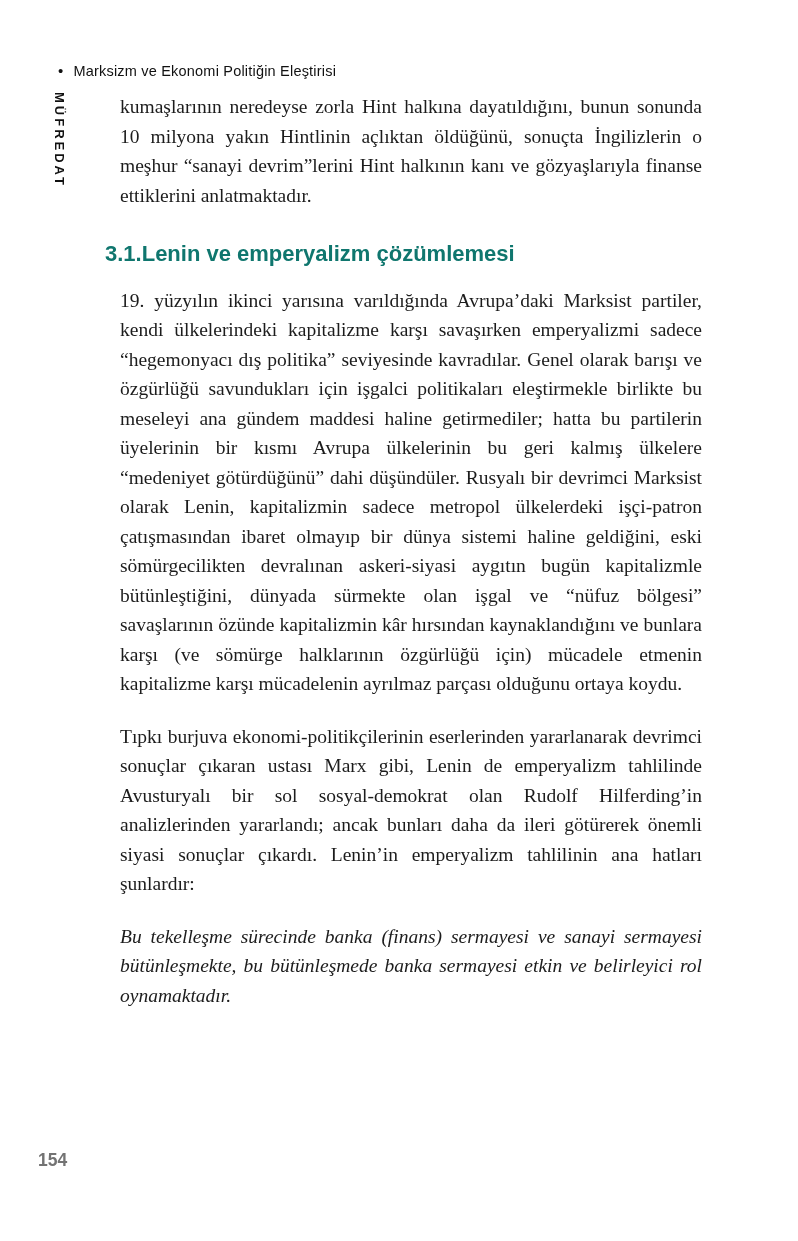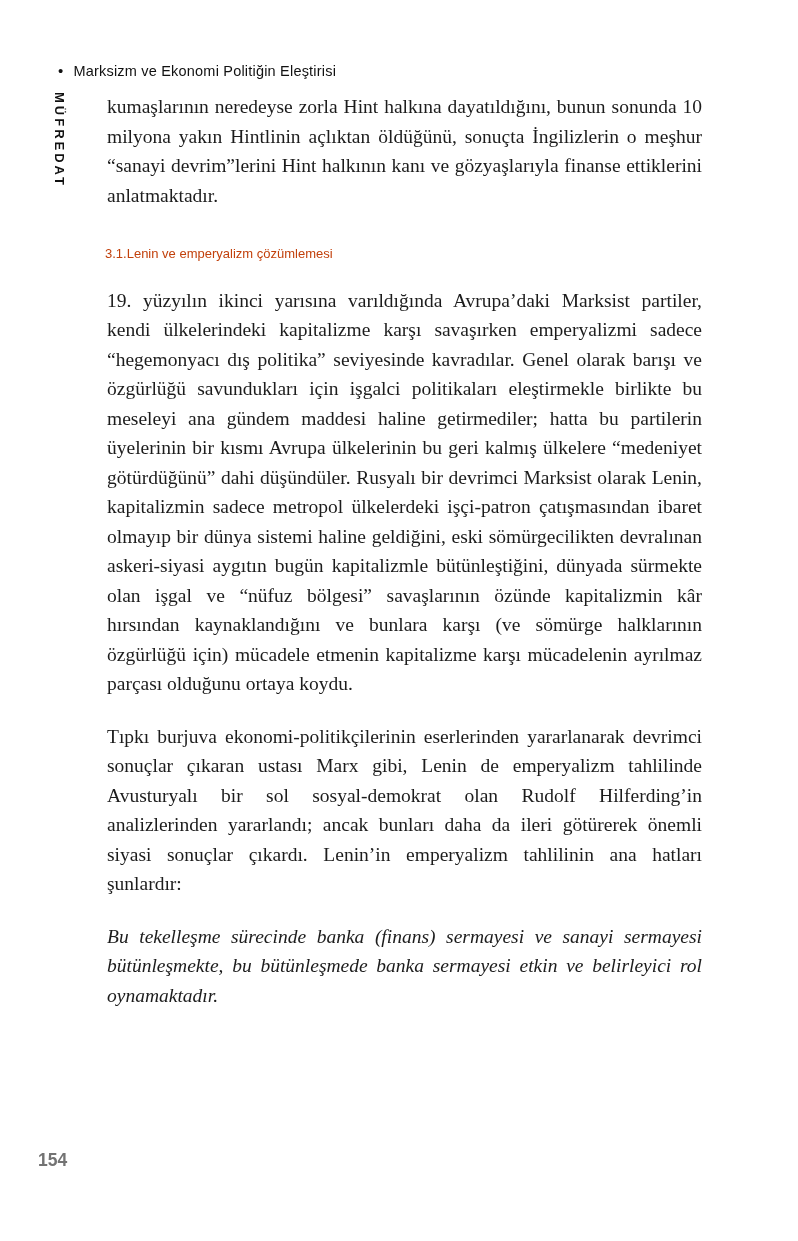--- a/index.html
+++ b/index.html
@@ -43,31 +43,31 @@
   .body-text {
     position: absolute;
     top: 92px;
     left: 105px;
     width: 597px;
     font-size: 19.5px;
     line-height: 29.5px;
     text-align: justify;
   }
   .body-text p {
-    margin: 0 0 23px 2px;
+    margin: 0 0 23px 15px;
   }
   .body-text p.italic {
     font-style: italic;
     margin-bottom: 20px;
   }
   .section-heading {
     font-family: "Liberation Sans", sans-serif;
-    font-weight: normal;
-    font-size: 13px;
-    color: #c2410c;
+    font-weight: bold;
+    font-size: 22px;
+    color: #0f766e;
     margin: 29px 0 17px 0;
     text-align: left;
   }
   .page-number {
     position: absolute;
     left: 38px;
     top: 1150px;
     font-family: "Liberation Sans", sans-serif;
     font-weight: bold;
     font-size: 17.5px;

